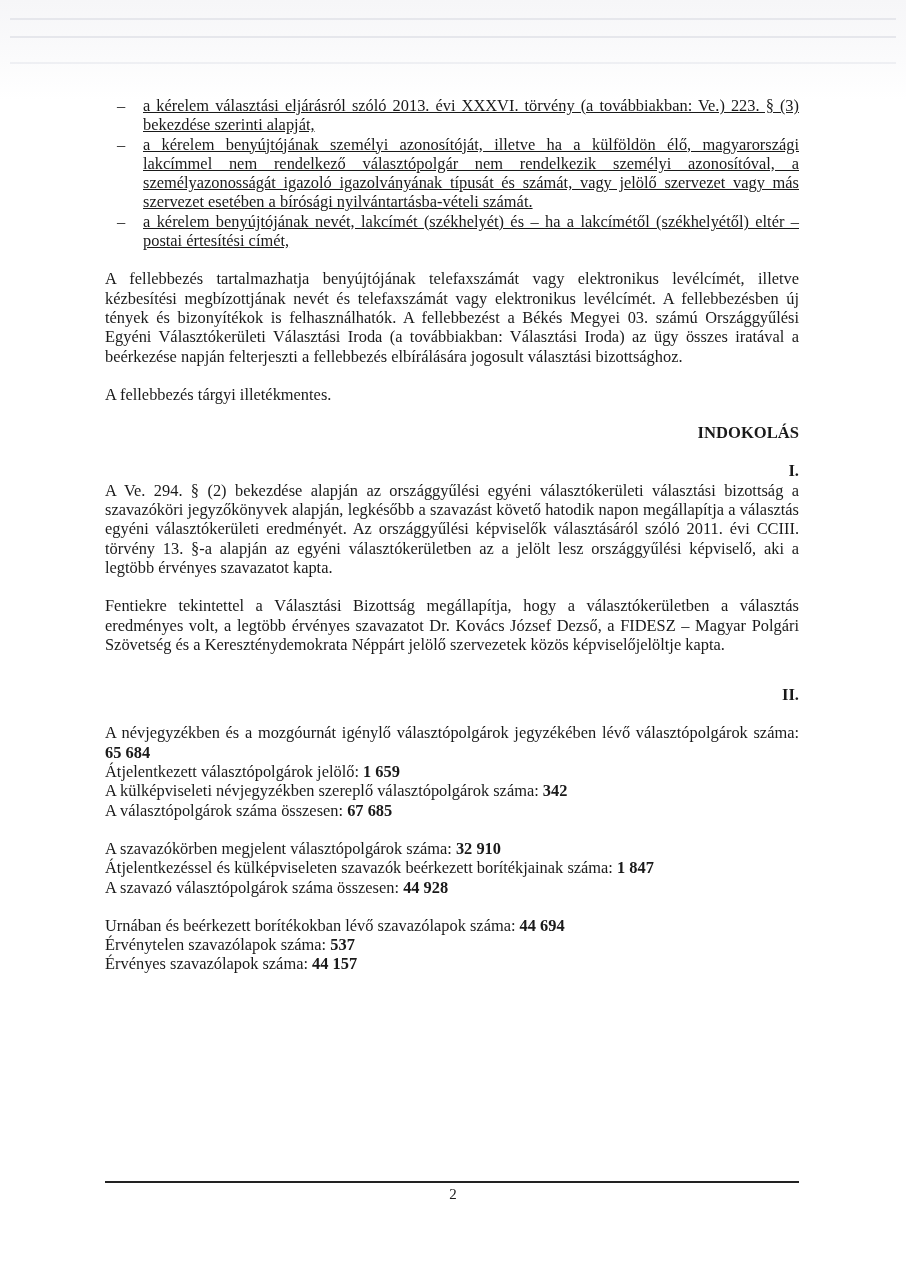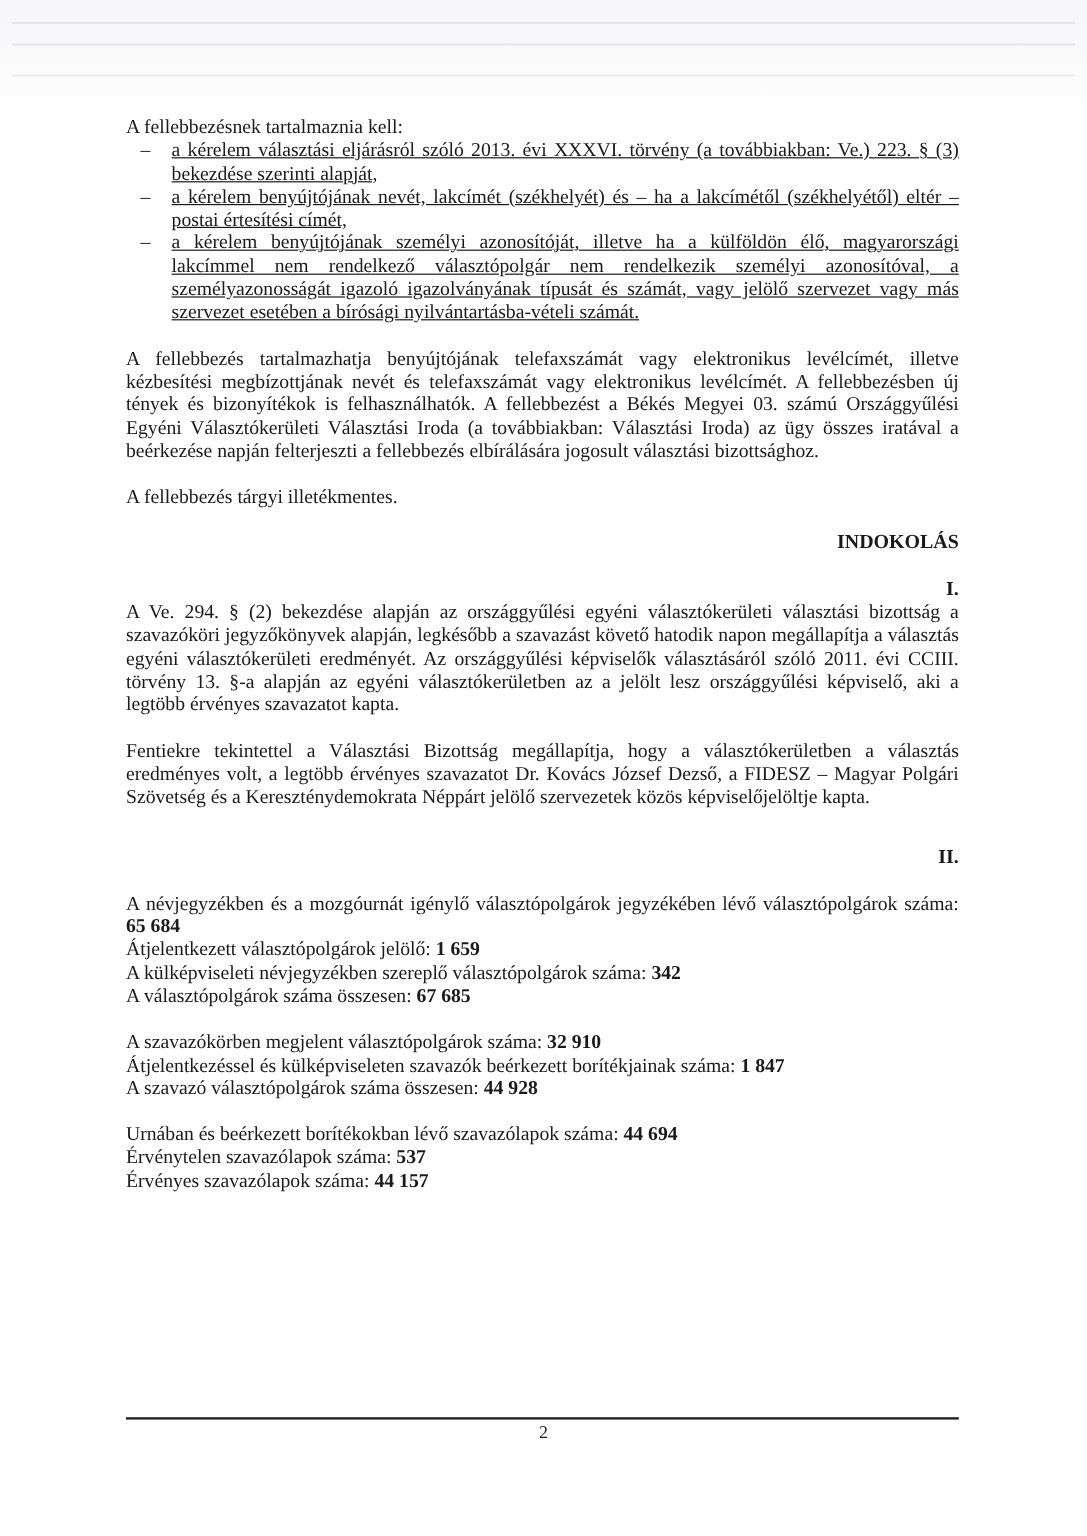--- a/index.html
+++ b/index.html
@@ -26,25 +26,24 @@
 </style>
 </head>
 <body>
 
 <div class="scan-shade"></div>
 <div class="bleed" style="top:18px"></div>
 <div class="bleed" style="top:36px"></div>
 <div class="bleed" style="top:62px;opacity:.6"></div>
 
 <div class="page">
-  <p>A fellebbezésnek tartalmaznia kell:</p>
   <ul class="dash">
     <li>a kérelem választási eljárásról szóló 2013. évi XXXVI. törvény (a továbbiakban: Ve.) 223. § (3) bekezdése szerinti alapját,</li>
+    <li>a kérelem benyújtójának személyi azonosítóját, illetve ha a külföldön élő, magyarországi lakcímmel nem rendelkező választópolgár nem rendelkezik személyi azonosítóval, a személyazonosságát igazoló igazolványának típusát és számát, vagy jelölő szervezet vagy más szervezet esetében a bírósági nyilvántartásba-vételi számát.</li>
     <li>a kérelem benyújtójának nevét, lakcímét (székhelyét) és – ha a lakcímétől (székhelyétől) eltér – postai értesítési címét,</li>
-    <li>a kérelem benyújtójának személyi azonosítóját, illetve ha a külföldön élő, magyarországi lakcímmel nem rendelkező választópolgár nem rendelkezik személyi azonosítóval, a személyazonosságát igazoló igazolványának típusát és számát, vagy jelölő szervezet vagy más szervezet esetében a bírósági nyilvántartásba-vételi számát.</li>
   </ul>
   <div class="gap"></div>
   <p>A fellebbezés tartalmazhatja benyújtójának telefaxszámát vagy elektronikus levélcímét, illetve kézbesítési megbízottjának nevét és telefaxszámát vagy elektronikus levélcímét. A fellebbezésben új tények és bizonyítékok is felhasználhatók. A fellebbezést a Békés Megyei 03. számú Országgyűlési Egyéni Választókerületi Választási Iroda (a továbbiakban: Választási Iroda) az ügy összes iratával a beérkezése napján felterjeszti a fellebbezés elbírálására jogosult választási bizottsághoz.</p>
   <div class="gap"></div>
   <p>A fellebbezés tárgyi illetékmentes.</p>
   <div class="gap"></div>
   <h2>INDOKOLÁS</h2>
   <div class="gap"></div>
   <h2>I.</h2>
   <p>A Ve. 294. § (2) bekezdése alapján az országgyűlési egyéni választókerületi választási bizottság a szavazóköri jegyzőkönyvek alapján, legkésőbb a szavazást követő hatodik napon megállapítja a választás egyéni választókerületi eredményét. Az országgyűlési képviselők választásáról szóló 2011. évi CCIII. törvény 13. §-a alapján az egyéni választókerületben az a jelölt lesz országgyűlési képviselő, aki a legtöbb érvényes szavazatot kapta.</p>

